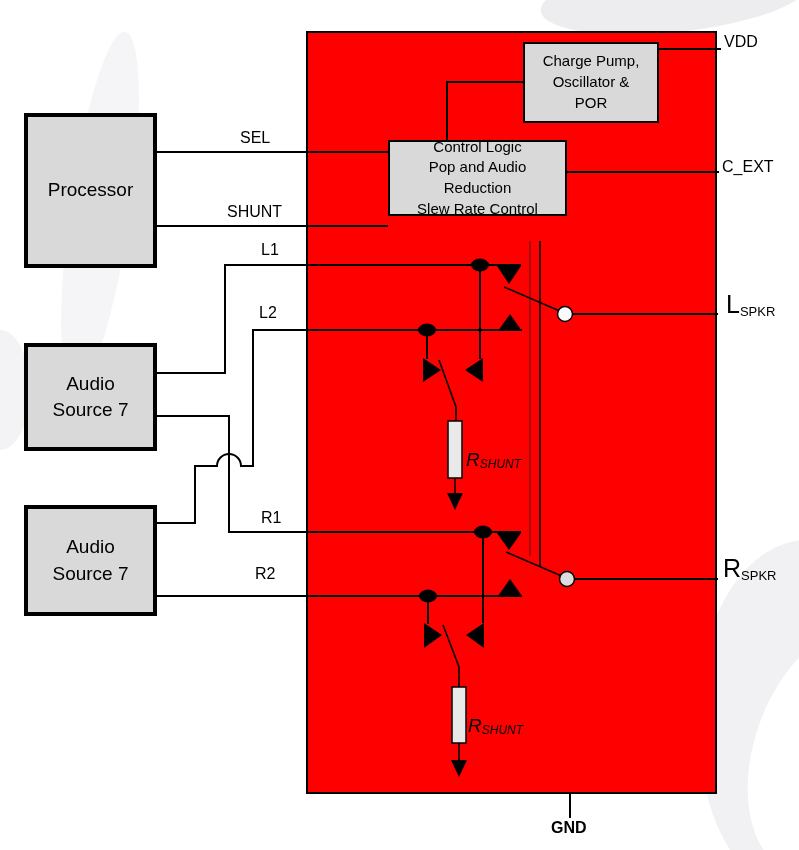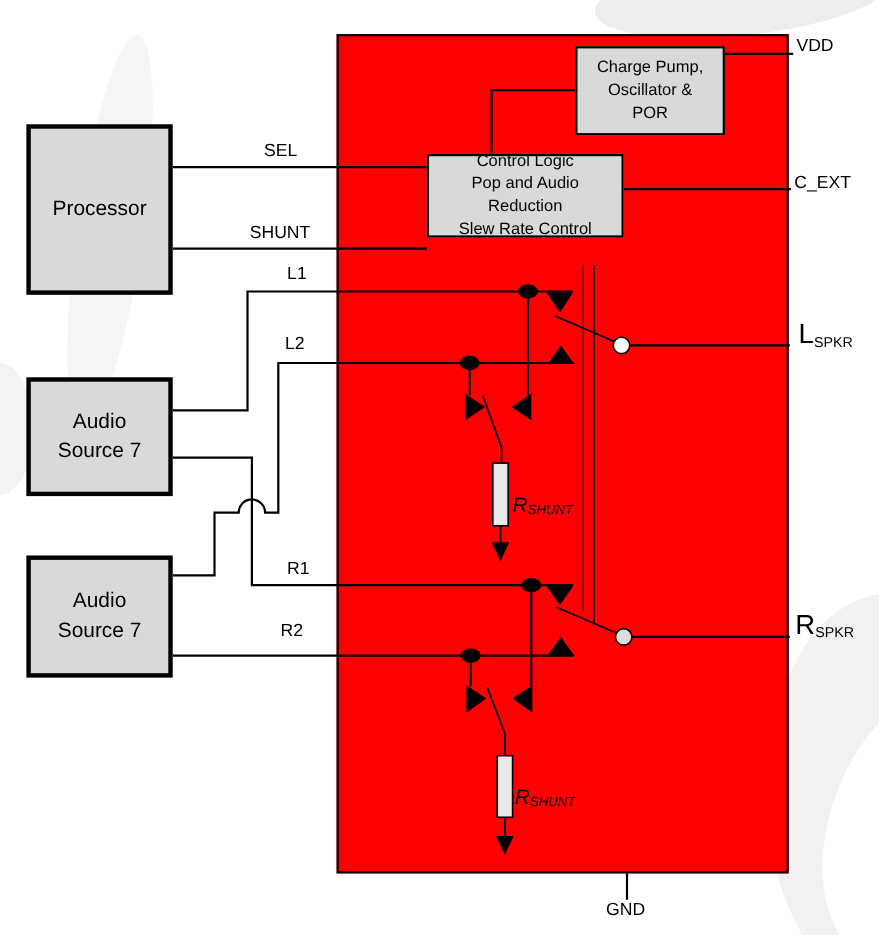--- a/index.html
+++ b/index.html
@@ -44,21 +44,21 @@
   .lbl-sel{left:240px;top:129px;}
   .lbl-mute{left:227px;top:203px;}
   .lbl-l1{left:261px;top:241px;}
   .lbl-l2{left:259px;top:304px;}
   .lbl-r1{left:261px;top:509px;}
   .lbl-r2{left:255px;top:565px;}
   .lbl-vdd{left:724px;top:33px;}
   .lbl-cext{left:722px;top:158px;}
   .lbl-lspkr{left:726px;top:290px;}
   .lbl-rspkr{left:723px;top:554px;}
-  .lbl-gnd{left:551px;top:819px;}
+  .lbl-gnd{left:551px;top:819px;font-weight:bold;}
   .lbl-rshunt1{left:466px;top:449px;}
   .lbl-rshunt2{left:468px;top:715px;}
 </style>
 </head>
 <body>
 
 <div class="wm wm1"></div>
 <div class="wm wm2"></div>
 <div class="wm wm3"></div>
 <div class="wm wm4"></div>

